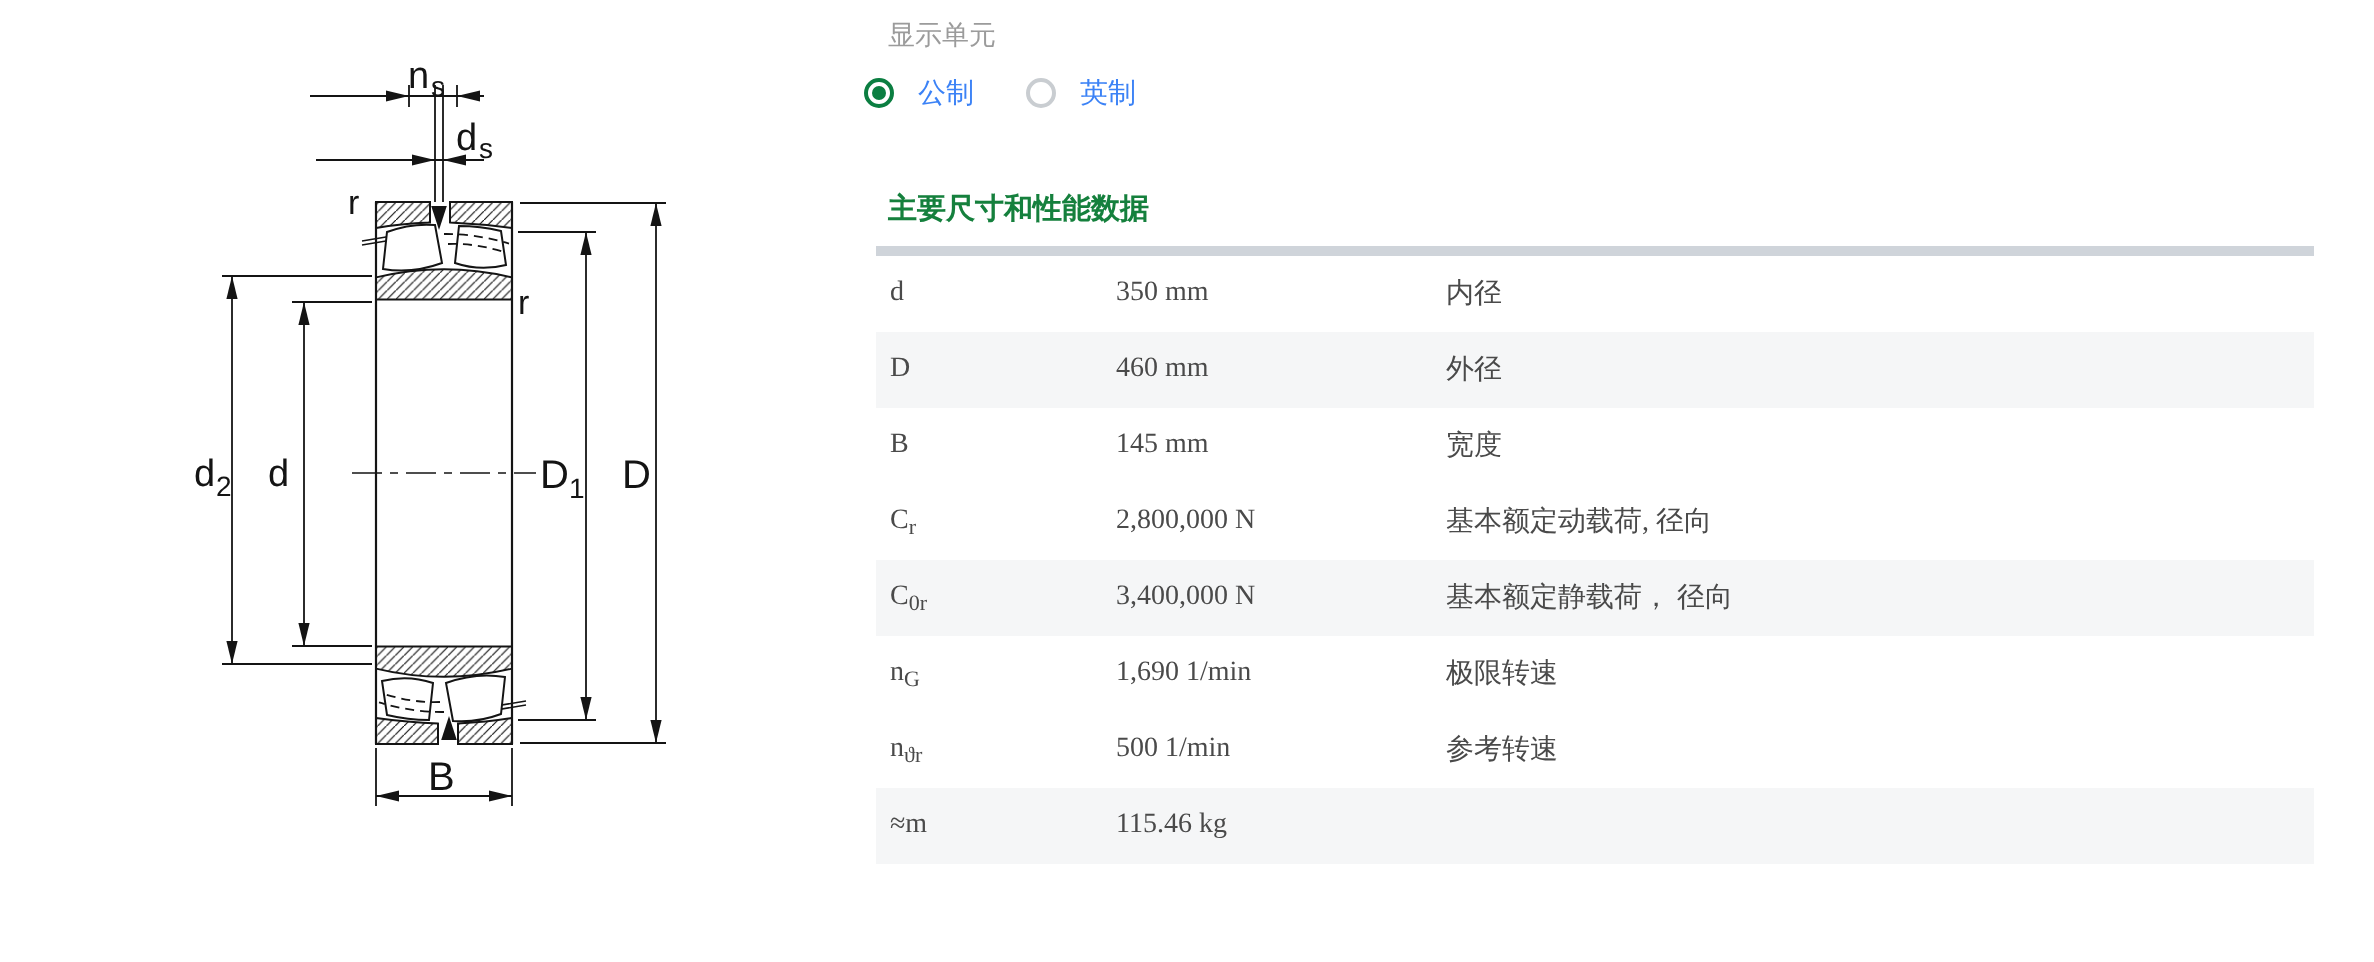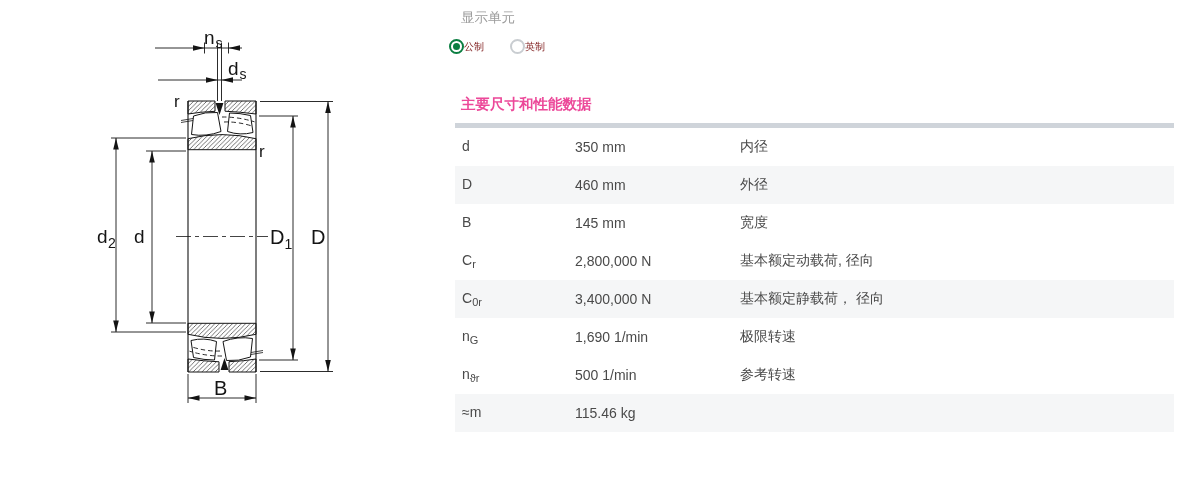--- a/index.html
+++ b/index.html
@@ -4,34 +4,34 @@
 <style>
   * { margin:0; padding:0; box-sizing:border-box; }
   html,body { width:1187px; height:481px; background:#ffffff; overflow:hidden;
               font-family:"Liberation Sans", sans-serif; color:#4a4a4a; }
   .stage { position:relative; width:1187px; height:481px; background:#fff; }
 
   
   .diagram { position:absolute; left:0; top:0; width:440px; height:481px; }
 
   
-  .panel { position:absolute; left:449px; top:0; width:726px; height:407px; }
+  .panel { position:absolute; left:432px; top:0; width:726px; height:407px;font-family:Liberation Serif, serif; }
 
   .unit-title { position:absolute; left:12px; top:9px; font-size:13.5px; color:#9b9b9b; }
 
   .radio-row { position:absolute; left:0; top:38px; height:17px; display:flex; align-items:center; }
   .radio { width:15px; height:15px; border-radius:50%; background:#fff; position:relative; flex:0 0 auto; cursor:pointer; }
   .radio.selected { border:2px solid #0b7e41; }
   .radio.selected::after { content:""; position:absolute; left:2px; top:2px; width:7px; height:7px;
                            border-radius:50%; background:#0b7e41; }
   .radio.unselected { border:2px solid #c9cdd1; }
-  .radio-label { font-size:10px; color:#7f1d1d; margin-left:0; cursor:pointer; }
+  .radio-label { font-size:14px; color:#3b82f6; margin-left:12px; cursor:pointer; }
   .radio-label.first { margin-right:26px; }
 
-  .section-title { position:absolute; left:12px; top:95px; font-size:14.5px; font-weight:bold; color:#ec4899; }
+  .section-title { position:absolute; left:12px; top:95px; font-size:14.5px; font-weight:bold; color:#15803d; }
 
   .spec-table { position:absolute; left:6px; top:123px; width:719px; border-top:5px solid #cfd4da; }
   .spec-row { display:grid; grid-template-columns:113px 165px 1fr; align-items:center;
               height:38px; padding-left:7px; font-size:14px; color:#4a4a4a; background:#ffffff; }
   .spec-row:nth-child(3n+2) { background:#f5f6f7; }
   .sym sub { font-size:11px; vertical-align:-3px; }
 
   svg text { font-family:"Liberation Sans", sans-serif; fill:#141414; }
 </style>
 </head>

